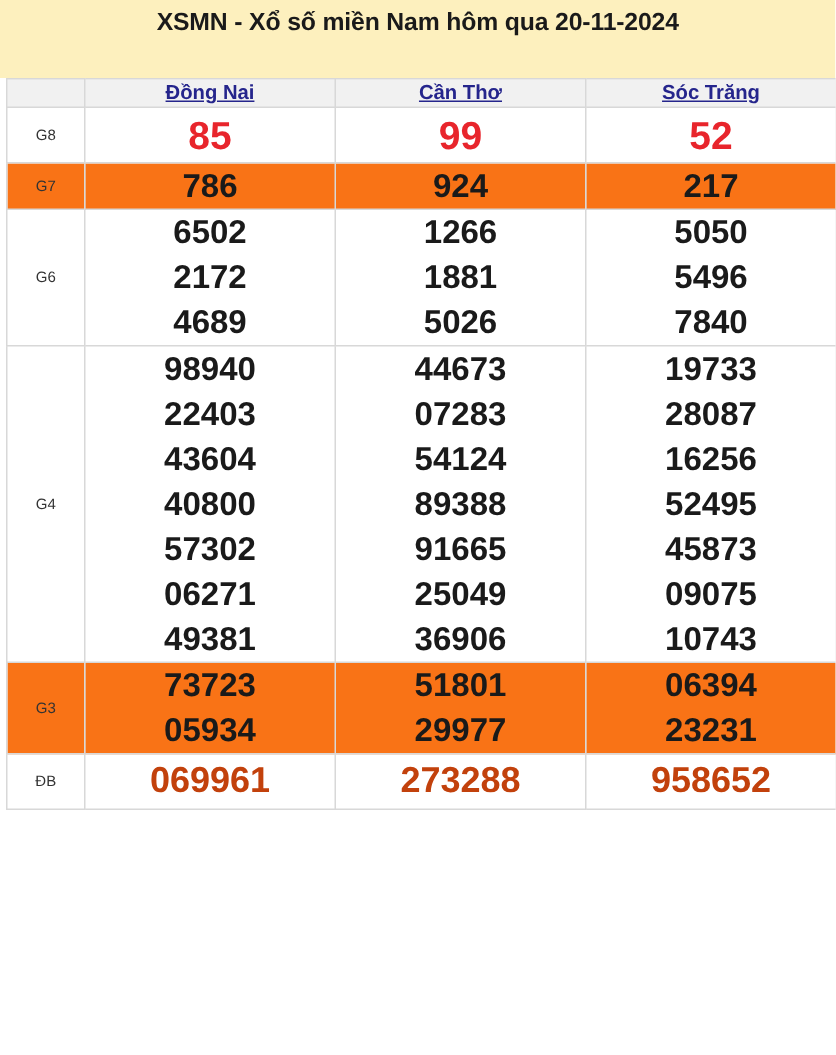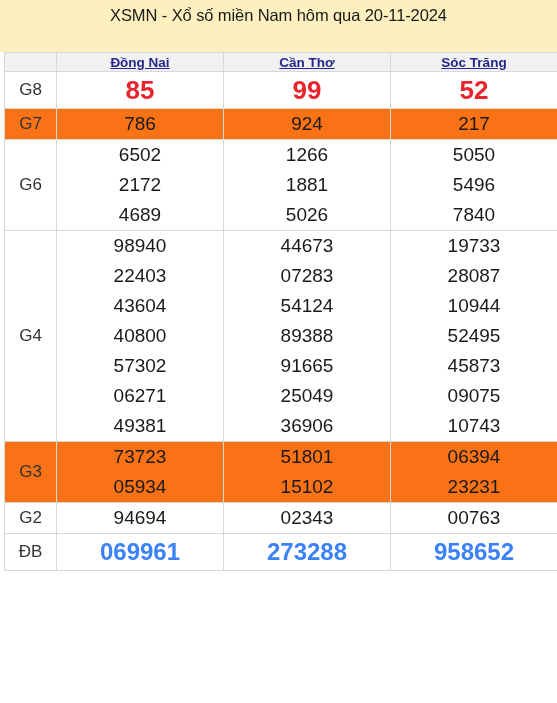--- a/index.html
+++ b/index.html
@@ -17,21 +17,21 @@
   
   .banner {
     background: #fdf0be;
     height: 52px;
     box-sizing: border-box;
     padding-top: 5px;
     text-align: center;
   }
   .banner-title {
     font-size: 16.5px;
-    font-weight: normal;
+    font-weight: bold;
     color: #1a1a1a;
     line-height: 21px;
     letter-spacing: -0.1px;
   }
   .breadcrumb {
     font-size: 12.5px;
     line-height: 19px;
     color: #25258c;
     white-space: nowrap;
   }
@@ -73,46 +73,46 @@
   .prov-head {
     font-size: 13.5px;
     font-weight: bold;
     color: #25258c;
     text-decoration: underline;
     cursor: pointer;
   }
 
   
   .glabel {
-    font-size: 17px;
+    font-size: 10px;
     color: #333333;
     font-weight: normal;
   }
 
   
   tr.shade td { background: #f97316; }
   tr.plain td { background: #ffffff; }
 
   
   .num {
-    font-size: 19px;
-    font-weight: normal;
+    font-size: 22px;
+    font-weight: bold;
     color: #1a1a1a;
     line-height: 30px;
   }
   .num-big {
     font-size: 26px;
     font-weight: bold;
     color: #e8252c;
     line-height: 36px;
   }
   .num-db {
     font-size: 24px;
     font-weight: bold;
-    color: #3b82f6;
+    color: #c2410c;
     line-height: 36px;
   }
   .cell-stack { line-height: 0; }
   .cell-stack .num { display: block; }
   .r30 { height: 30px; }
   .r36 { height: 36px; }
 </style>
 </head>
 <body>
 
@@ -195,52 +195,40 @@
             <span class="num r30">07283</span>
             <span class="num r30">54124</span>
             <span class="num r30">89388</span>
             <span class="num r30">91665</span>
             <span class="num r30">25049</span>
             <span class="num r30">36906</span>
           </td>
           <td class="cell-stack">
             <span class="num r30">19733</span>
             <span class="num r30">28087</span>
-            <span class="num r30">10944</span>
+            <span class="num r30">16256</span>
             <span class="num r30">52495</span>
             <span class="num r30">45873</span>
             <span class="num r30">09075</span>
             <span class="num r30">10743</span>
           </td>
         </tr>
         <tr class="shade">
           <td class="glabel">G3</td>
           <td class="cell-stack">
             <span class="num r30">73723</span>
             <span class="num r30">05934</span>
           </td>
           <td class="cell-stack">
             <span class="num r30">51801</span>
-            <span class="num r30">15102</span>
+            <span class="num r30">29977</span>
           </td>
           <td class="cell-stack">
             <span class="num r30">06394</span>
             <span class="num r30">23231</span>
-          </td>
-        </tr>
-        <tr class="plain">
-          <td class="glabel">G2</td>
-          <td class="cell-stack">
-            <span class="num r30">94694</span>
-          </td>
-          <td class="cell-stack">
-            <span class="num r30">02343</span>
-          </td>
-          <td class="cell-stack">
-            <span class="num r30">00763</span>
           </td>
         </tr>
         <tr class="plain">
           <td class="glabel">ĐB</td>
           <td class="cell-stack"><span class="num-db r36">069961</span></td>
           <td class="cell-stack"><span class="num-db r36">273288</span></td>
           <td class="cell-stack"><span class="num-db r36">958652</span></td>
         </tr>
       </tbody>
   </table>

